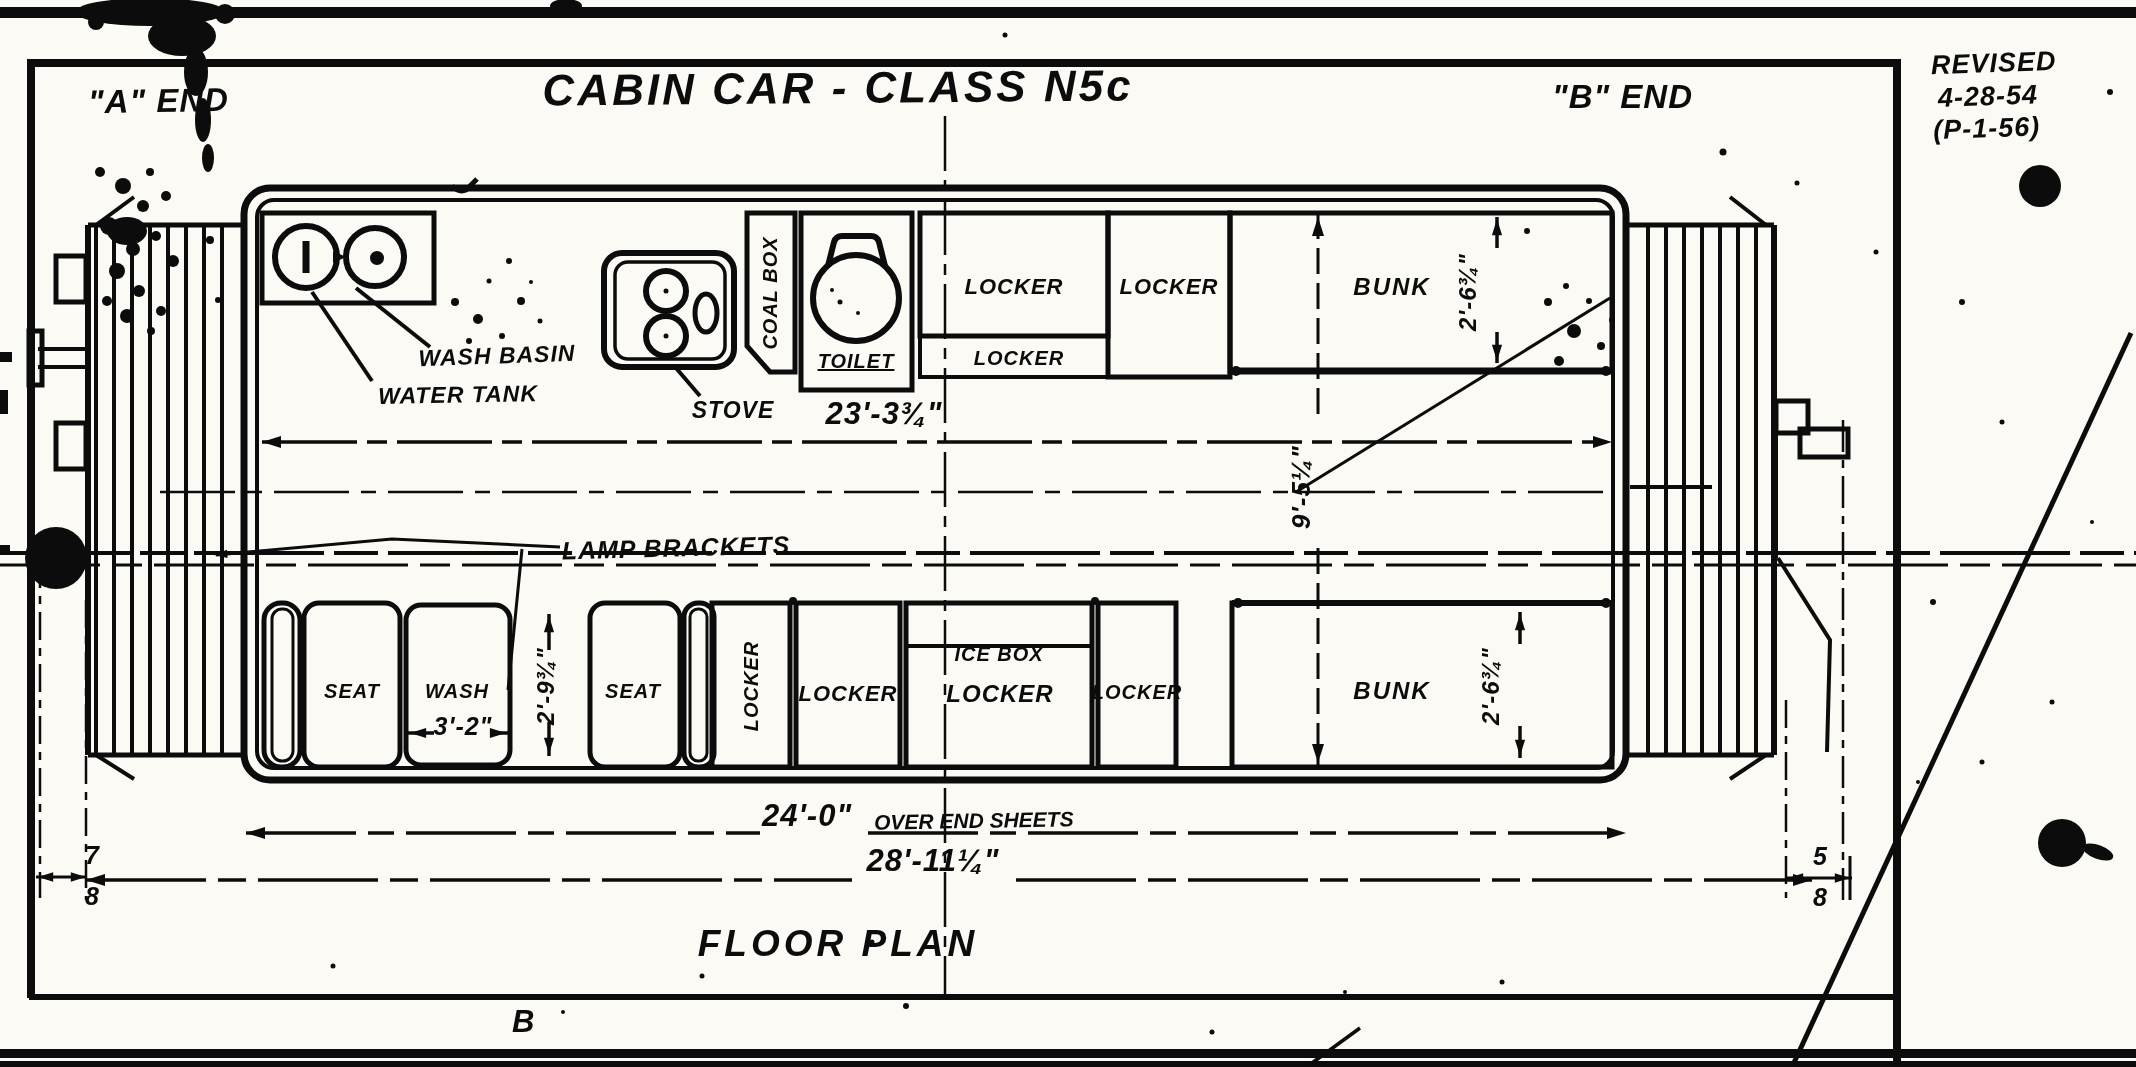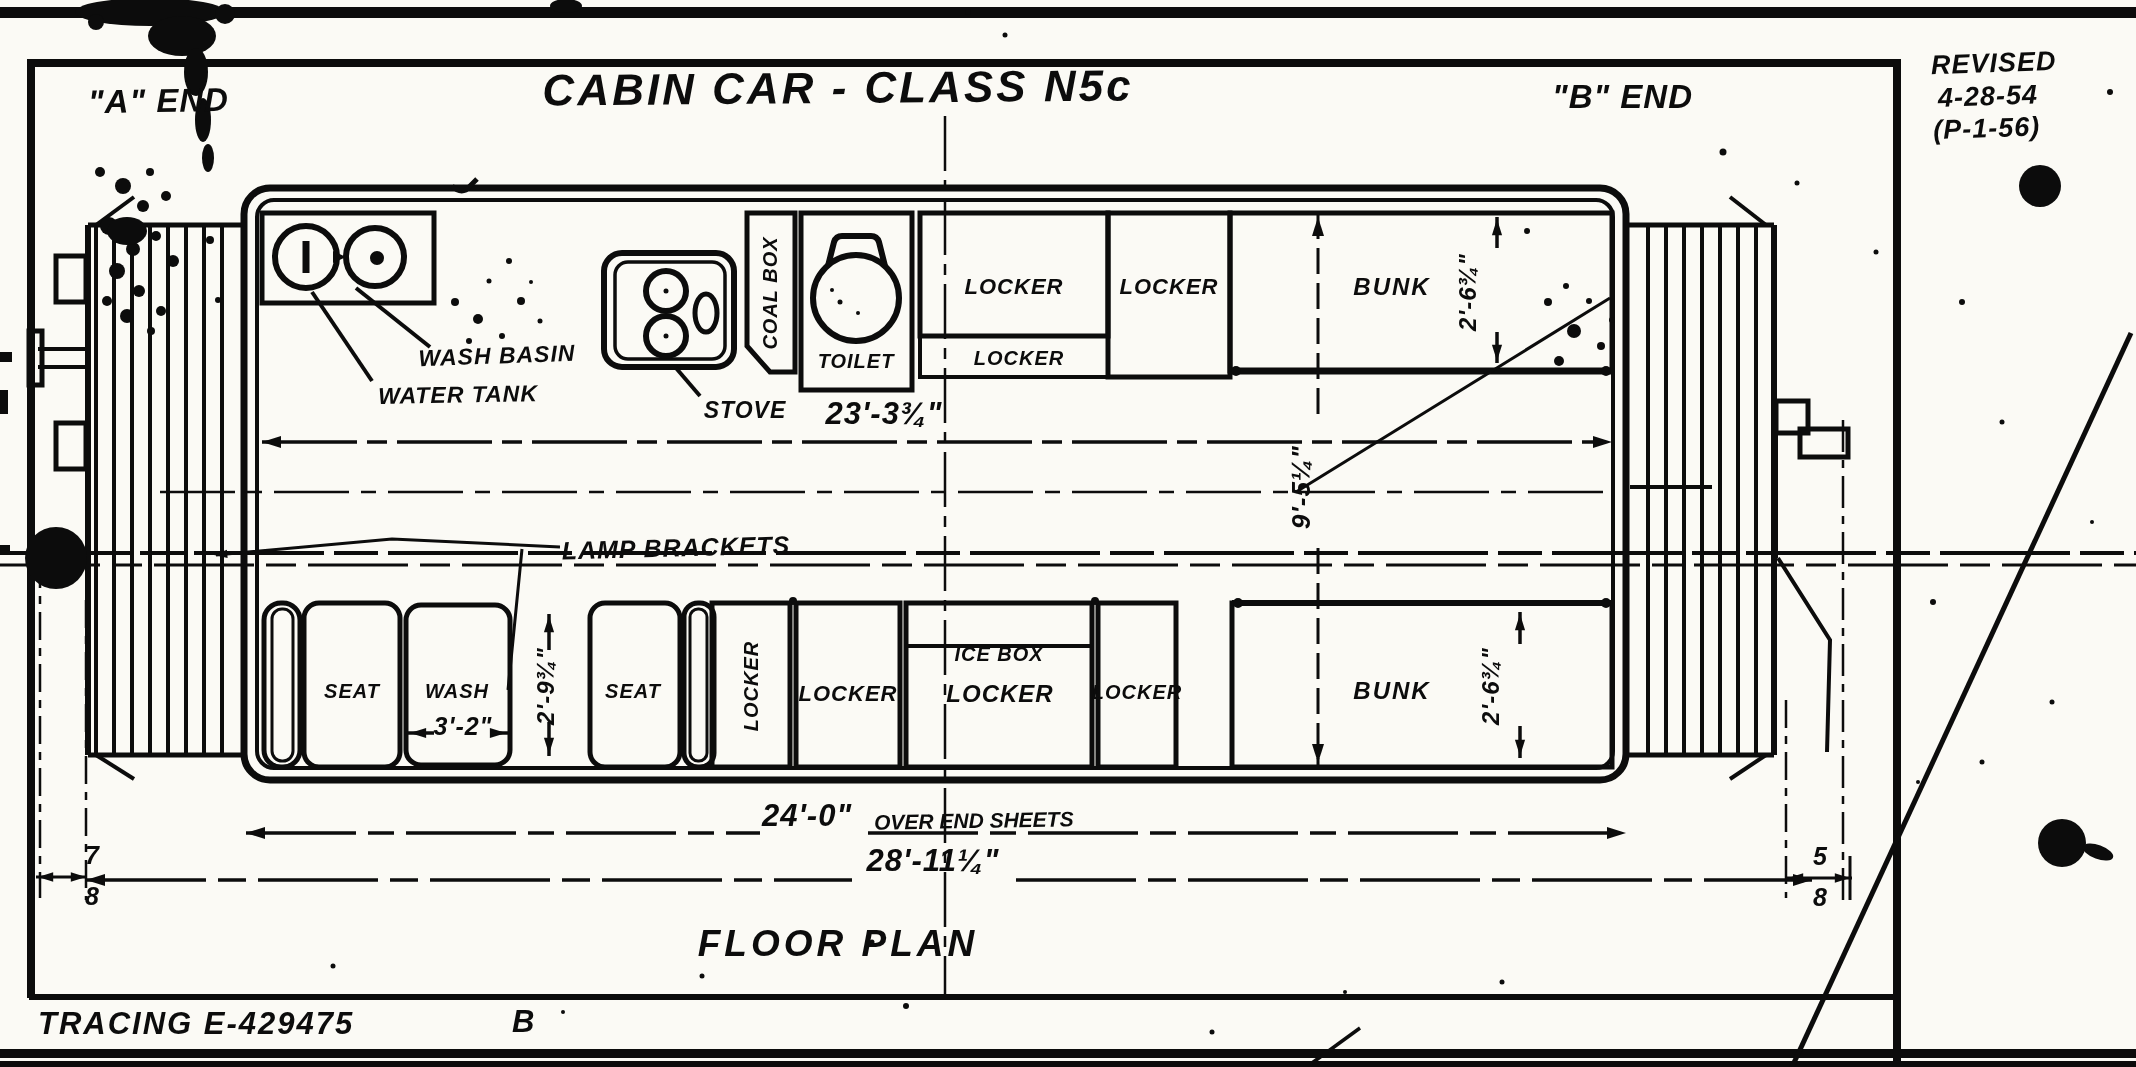--- a/index.html
+++ b/index.html
@@ -305,23 +305,23 @@
   <div class="lbl" style="left:1552px;top:80px;font-size:33px;">"B" END</div>
 
   <div style="position:absolute;left:1932px;top:50px;transform:rotate(-2deg);">
     <div class="lbl" style="position:static;font-size:27px;">REVISED</div>
     <div class="lbl" style="position:static;font-size:27px;margin:6px 0 0 6px;">4-28-54</div>
     <div class="lbl" style="position:static;font-size:27px;margin-top:5px;">(P-1-56)</div>
   </div>
 
   <div class="lbl" style="left:497px;top:356px;font-size:23px;transform:translate(-50%,-50%) rotate(-2deg);">WASH BASIN</div>
   <div class="lbl" style="left:458px;top:395px;font-size:23px;transform:translate(-50%,-50%) rotate(-1deg);">WATER TANK</div>
-  <div class="lbl" style="left:733px;top:410px;font-size:23px;transform:translate(-50%,-50%);margin-left:12px;">STOVE</div>
+  <div class="lbl" style="left:733px;top:410px;font-size:23px;transform:translate(-50%,-50%);">STOVE</div>
   <div class="lbl" style="left:770px;top:293px;font-size:20px;transform:translate(-50%,-50%) rotate(-90deg);">COAL BOX</div>
-  <div class="lbl" style="left:856px;top:361px;font-size:20px;transform:translate(-50%,-50%);">TOILET</div>
+  <div class="lbl" style="left:856px;top:361px;font-size:20px;transform:translate(-50%,-50%);text-decoration:underline;">TOILET</div>
   <div class="lbl" style="left:1014px;top:287px;font-size:22px;transform:translate(-50%,-50%);">LOCKER</div>
   <div class="lbl" style="left:1019px;top:358px;font-size:20px;transform:translate(-50%,-50%);">LOCKER</div>
   <div class="lbl" style="left:1169px;top:287px;font-size:22px;transform:translate(-50%,-50%);">LOCKER</div>
   <div class="lbl" style="left:1392px;top:287px;font-size:24px;letter-spacing:2px;transform:translate(-50%,-50%);">BUNK</div>
 
   <div class="lbl" style="left:352px;top:691px;font-size:20px;transform:translate(-50%,-50%);">SEAT</div>
   <div class="lbl" style="left:457px;top:691px;font-size:20px;transform:translate(-50%,-50%);">WASH</div>
   <div class="lbl" style="left:633px;top:691px;font-size:20px;transform:translate(-50%,-50%);">SEAT</div>
   <div class="lbl" style="left:751px;top:686px;font-size:20px;transform:translate(-50%,-50%) rotate(-90deg);">LOCKER</div>
   <div class="lbl" style="left:848px;top:694px;font-size:22px;transform:translate(-50%,-50%);">LOCKER</div>
@@ -345,16 +345,15 @@
   <div class="frac" style="left:92px;top:843px;transform:translateX(-50%);">
     <div class="num">7</div>
     <div>8</div>
   </div>
   <div class="frac" style="left:1820px;top:844px;transform:translateX(-50%);">
     <div class="num">5</div>
     <div>8</div>
   </div>
 
   <div class="lbl" style="left:838px;top:925px;font-size:37px;letter-spacing:4px;transform:translateX(-50%);text-align:center;">FLOOR PLAN</div>
-  <div class="lbl" style="left:38px;top:1008px;font-size:31px;letter-spacing:2px;">TRACING E-429475</div>
   <div class="lbl" style="left:512px;top:1006px;font-size:31px;">B</div>
 
 </div>
 
 </body></html>

